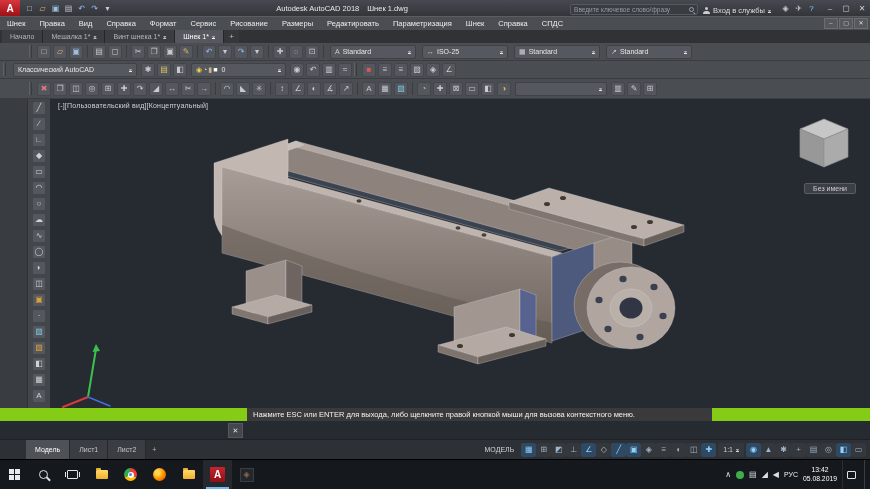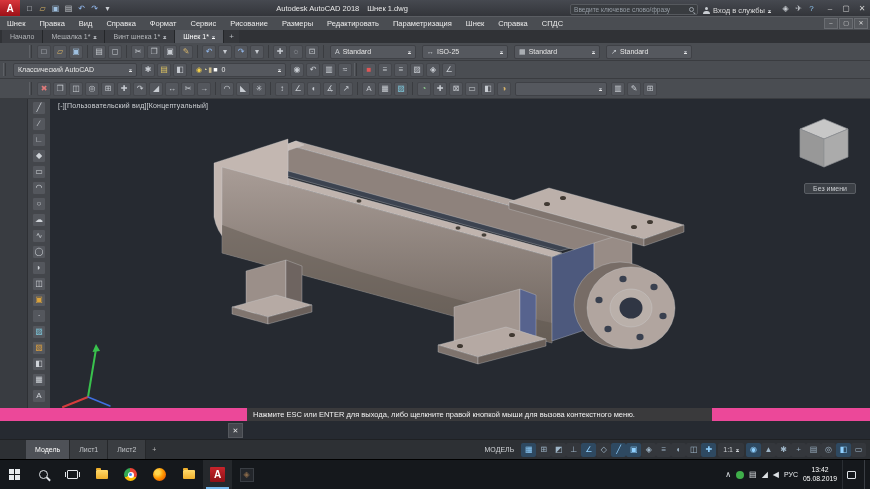--- a/index.html
+++ b/index.html
@@ -56,21 +56,21 @@
 .main{flex:1;display:flex;min-height:0}
 .ldockpad{flex:0 0 28px;background:#393c41;border-right:1px solid #2e3034}
 .ldock{flex:0 0 22px;background:#43464b;display:flex;flex-direction:column;align-items:center;padding-top:2px;gap:2px;overflow:hidden}
 .dicn{width:14px;height:14px;background:#54575d;border:1px solid #44464b;border-radius:2px;font-size:8px;line-height:12px;text-align:center;color:#cfd3d8;flex:0 0 auto}
 .canvas{flex:1;position:relative;background:#262a31;overflow:hidden}
 .vplabel{position:absolute;left:8px;top:3px;font-size:7px;color:#cfd2d6;z-index:3;letter-spacing:.2px}
 .viewchip{position:absolute;right:14px;top:84px;background:#3c4046;border:1px solid #5a5e64;border-radius:2px;font-size:7px;color:#c9ccd0;padding:1px 8px;z-index:3}
 svg.scene{position:absolute;inset:0;width:100%;height:100%;display:block}
 
 
-.promptrow{flex:0 0 13px;background:#ec4899;display:flex}
+.promptrow{flex:0 0 13px;background:#84cc16;display:flex}
 .promptbar{margin-left:247px;width:465px;background:#3a3a3c;font-size:7.5px;color:#f2f2f2;display:flex;align-items:center;padding:0 6px;white-space:nowrap;overflow:hidden}
 .cmdrow{flex:0 0 18px;background:#262a31;display:flex;align-items:center}
 .cmdclose{margin-left:228px;width:15px;height:15px;background:#43464c;border:1px solid #55585e;color:#e0e0e0;font-size:7px;line-height:13px;text-align:center;flex:0 0 auto}
 .cmdfield{width:472px;height:15px;background:#f4f4f4;border:1px solid #c4c4c4;display:flex;align-items:center;font-size:8.5px;color:#1d1d1d;padding:0 5px;gap:4px}
 .cmdtool{color:#8a8a8a;font-size:7px}
 .statusrow{flex:0 0 20px;background:#2d3034;display:flex;align-items:center;font-size:7px;color:#c6c9cd;border-top:1px solid #1f2124}
 .ltabs{display:flex;height:100%;align-items:stretch;margin-left:26px}
 .ltab{padding:0 9px;display:flex;align-items:center;background:#3a3d41;border-right:1px solid #26282b;color:#c2c5c9;white-space:nowrap}
 .ltab.active{background:#4e5157;color:#fff}
 .addlayout{width:16px;display:flex;align-items:center;justify-content:center;color:#b8b8b8}

